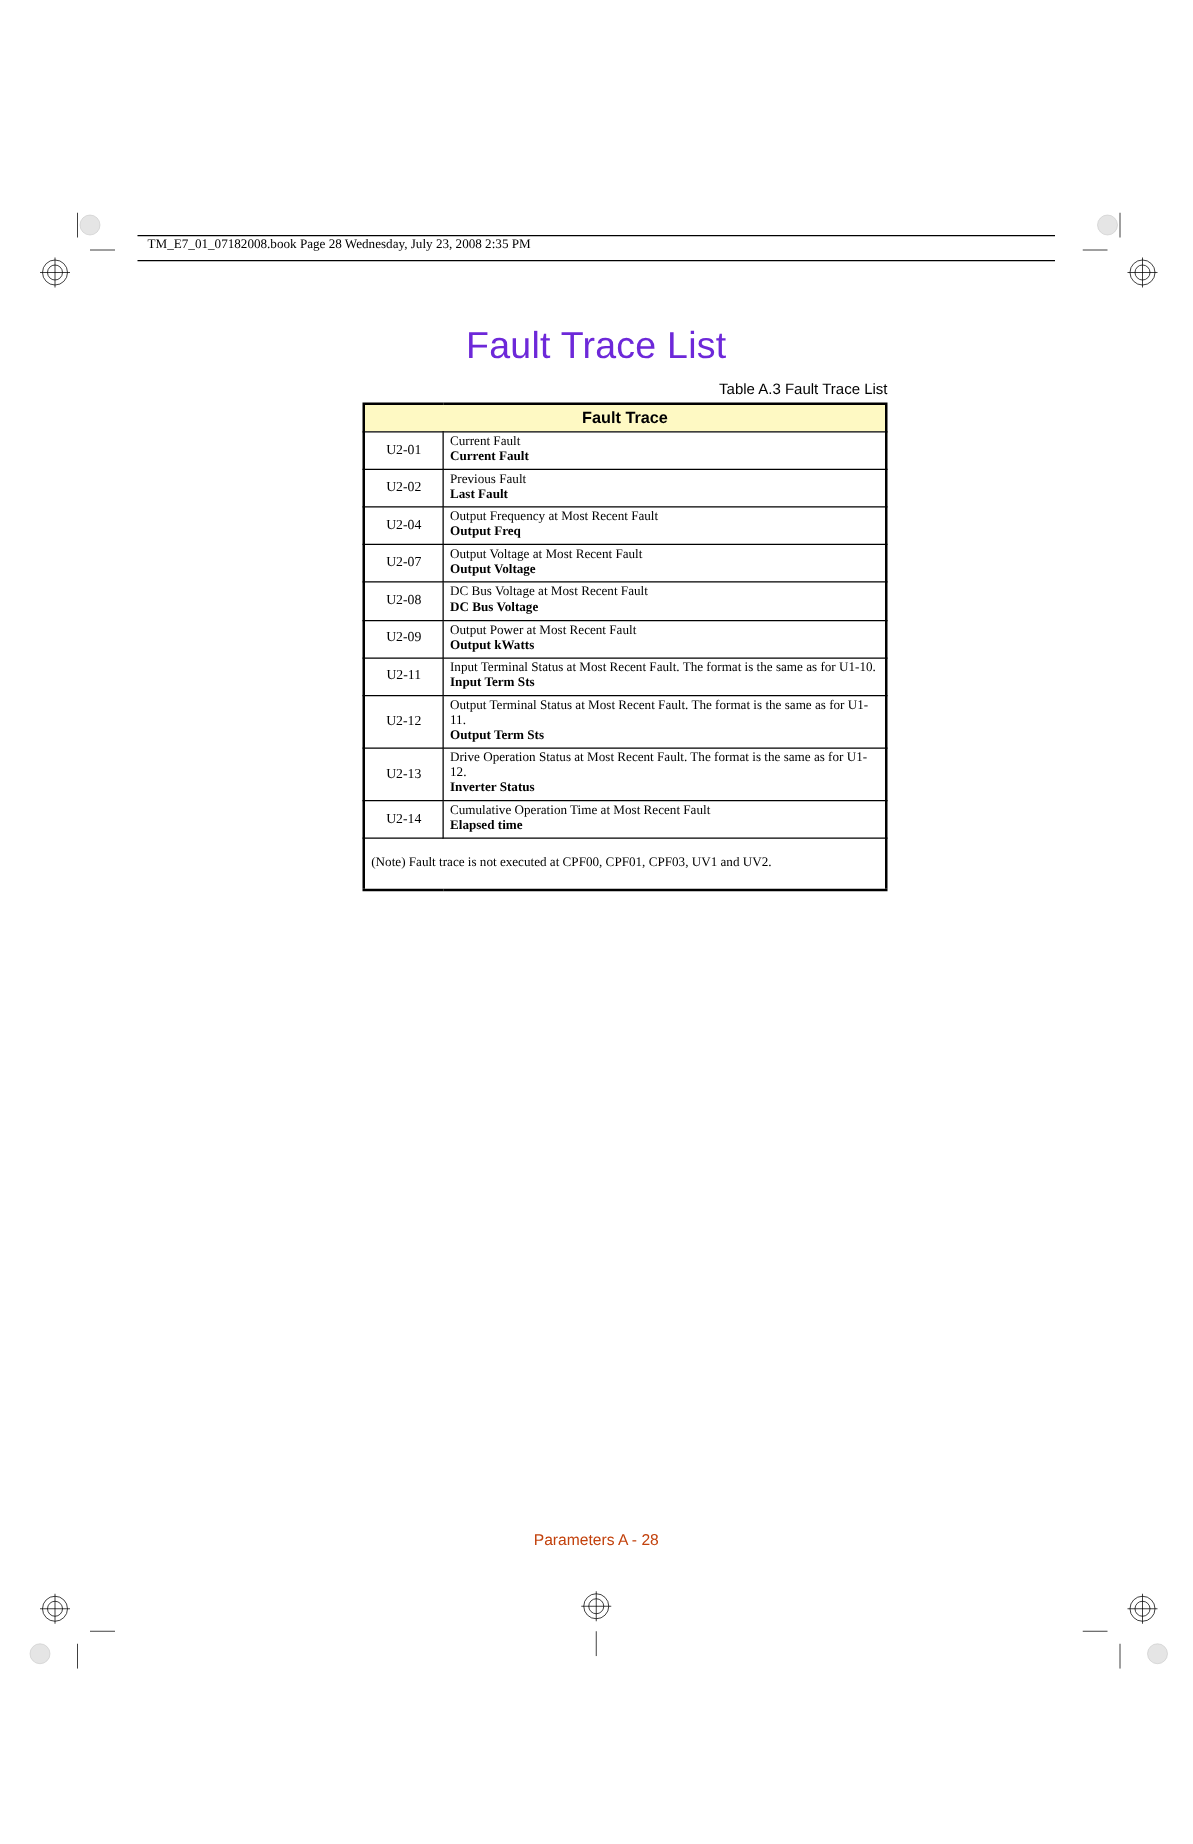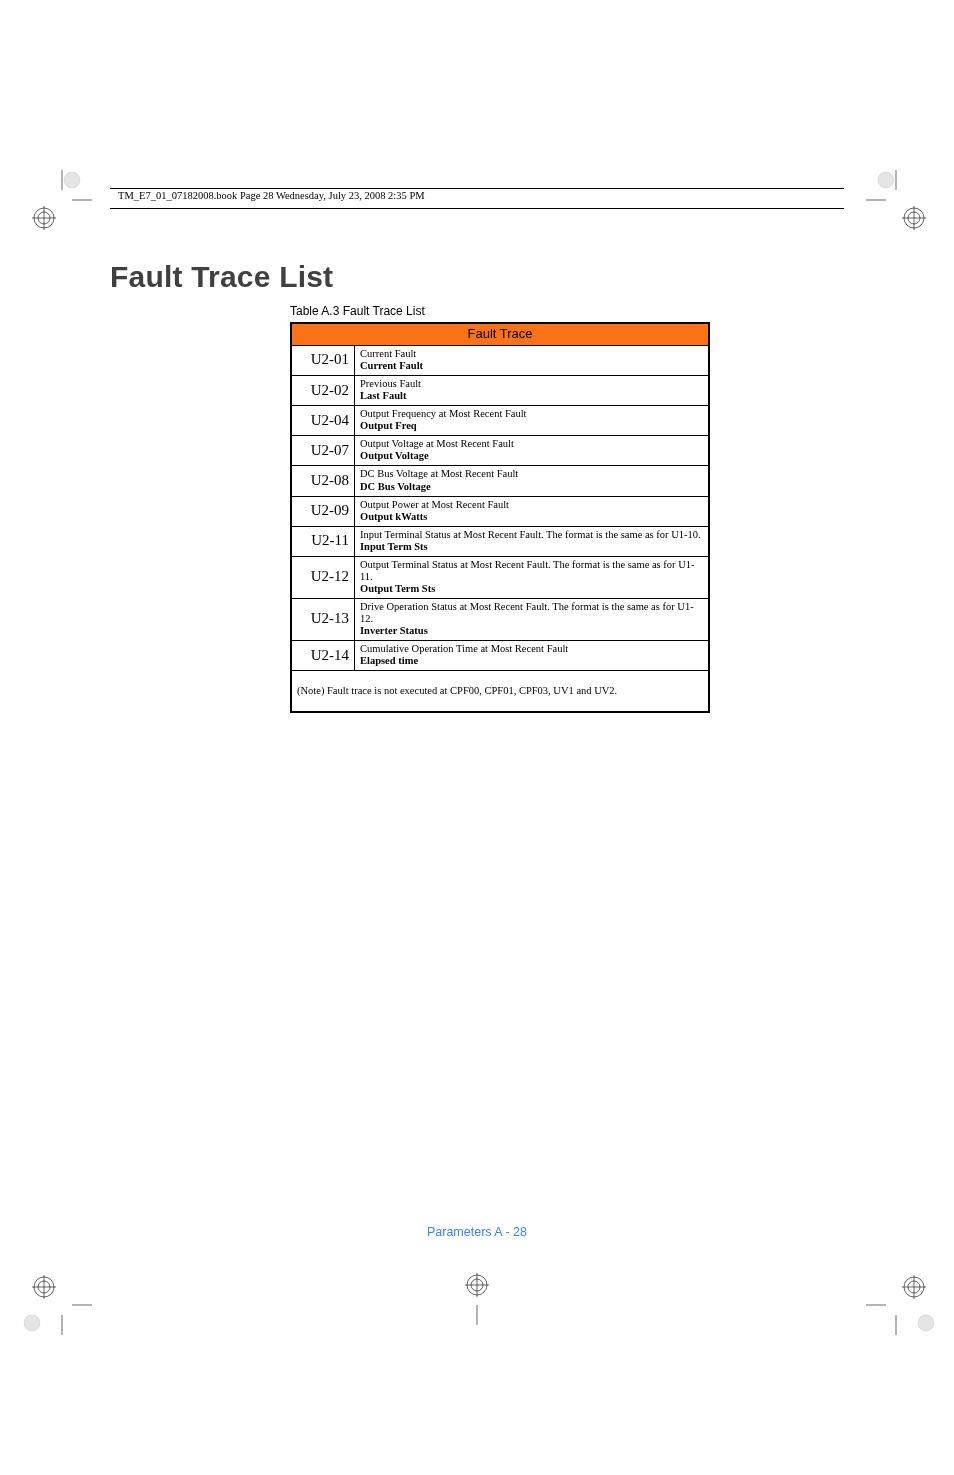--- a/index.html
+++ b/index.html
@@ -59,85 +59,86 @@
   .content {
     position: absolute;
     top: 260px;
     left: 110px;
     right: 110px;
     bottom: 220px;
   }
 
   h1.title {
     font-family: Arial, Helvetica, sans-serif;
-    font-weight: 700;
-    color: #404040;
+    font-weight: 400;
+    color: #6d28d9;
     font-size: 30px;
     margin: 0 0 10px 0;
     letter-spacing: 0.2px;
+    text-align: center;
   }
 
   .table-wrap {
     width: 420px;
     margin-left: 180px; 
   }
   .table-caption {
     font-family: Arial, Helvetica, sans-serif;
     font-size: 12px;
-    text-align: left;
+    text-align: right;
     margin: 2px 0 4px 0;
   }
 
   table.fault {
     width: 100%;
     border-collapse: collapse;
     font-size: 10.5px;
     line-height: 1.15;
   }
   table.fault th.header {
-    background: #f97316;
-    font-family: Arial, Helvetica, sans-serif;
-    font-weight: 400;
+    background: #fef9c3;
+    font-family: Arial, Helvetica, sans-serif;
+    font-weight: 700;
     font-size: 13px;
     text-align: center;
     padding: 3px 4px;
     border: 1px solid #000;
     border-top: 2px solid #000;
   }
   table.fault td {
     border: 1px solid #000;
     padding: 2px 5px 3px 5px;
     vertical-align: top;
     font-family: "Times New Roman", Times, serif;
   }
   table.fault td.code {
     width: 52px;
-    text-align: right;
+    text-align: center;
     vertical-align: middle;
-    font-size: 15px;
+    font-size: 11px;
   }
   table.fault td .desc { display: block; }
   table.fault td .bold { font-weight: 700; display: block; }
   table.fault tfoot td {
     border: 1px solid #000;
     border-bottom: 2px solid #000;
     font-size: 10.5px;
     padding: 14px 5px;
   }
   
   table.fault { border: 2px solid #000; }
 
   .footer {
     position: absolute;
     left: 50%;
     transform: translateX(-50%);
     bottom: 236px;
     font-family: Arial, Helvetica, sans-serif;
     font-size: 12.5px;
-    color: #3b82f6;
+    color: #c2410c;
   }
 </style>
 </head>
 <body>
 
 <div class="page">
 
   <div class="reg tl">
     <svg width="70" height="70" viewBox="0 0 70 70">
       <line x1="40" y1="0" x2="40" y2="20" stroke="#000" stroke-width="0.6"></line>

